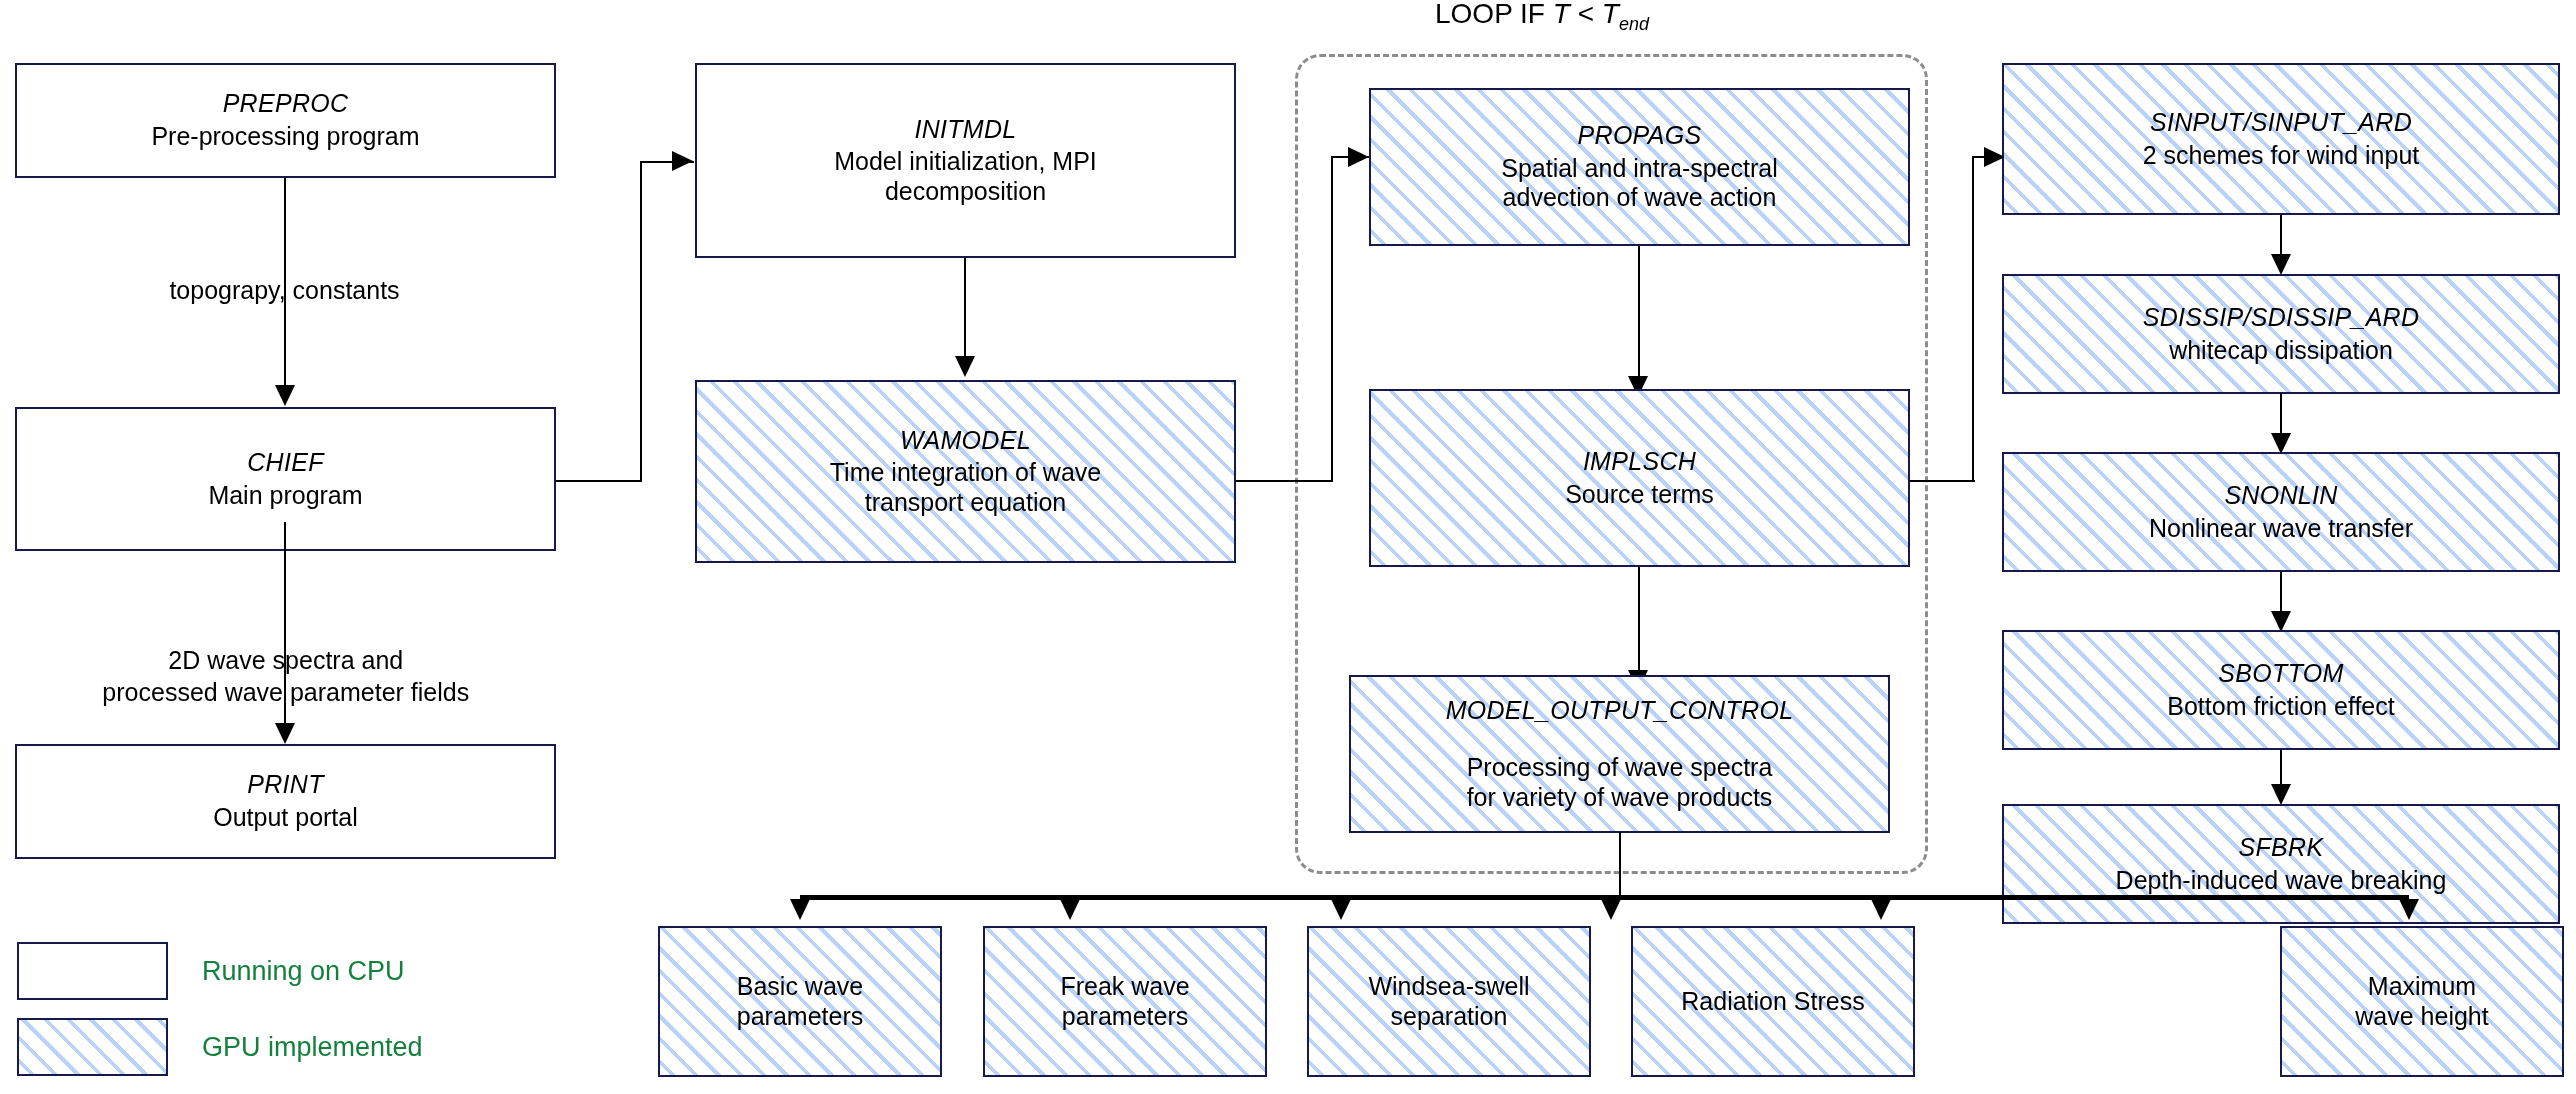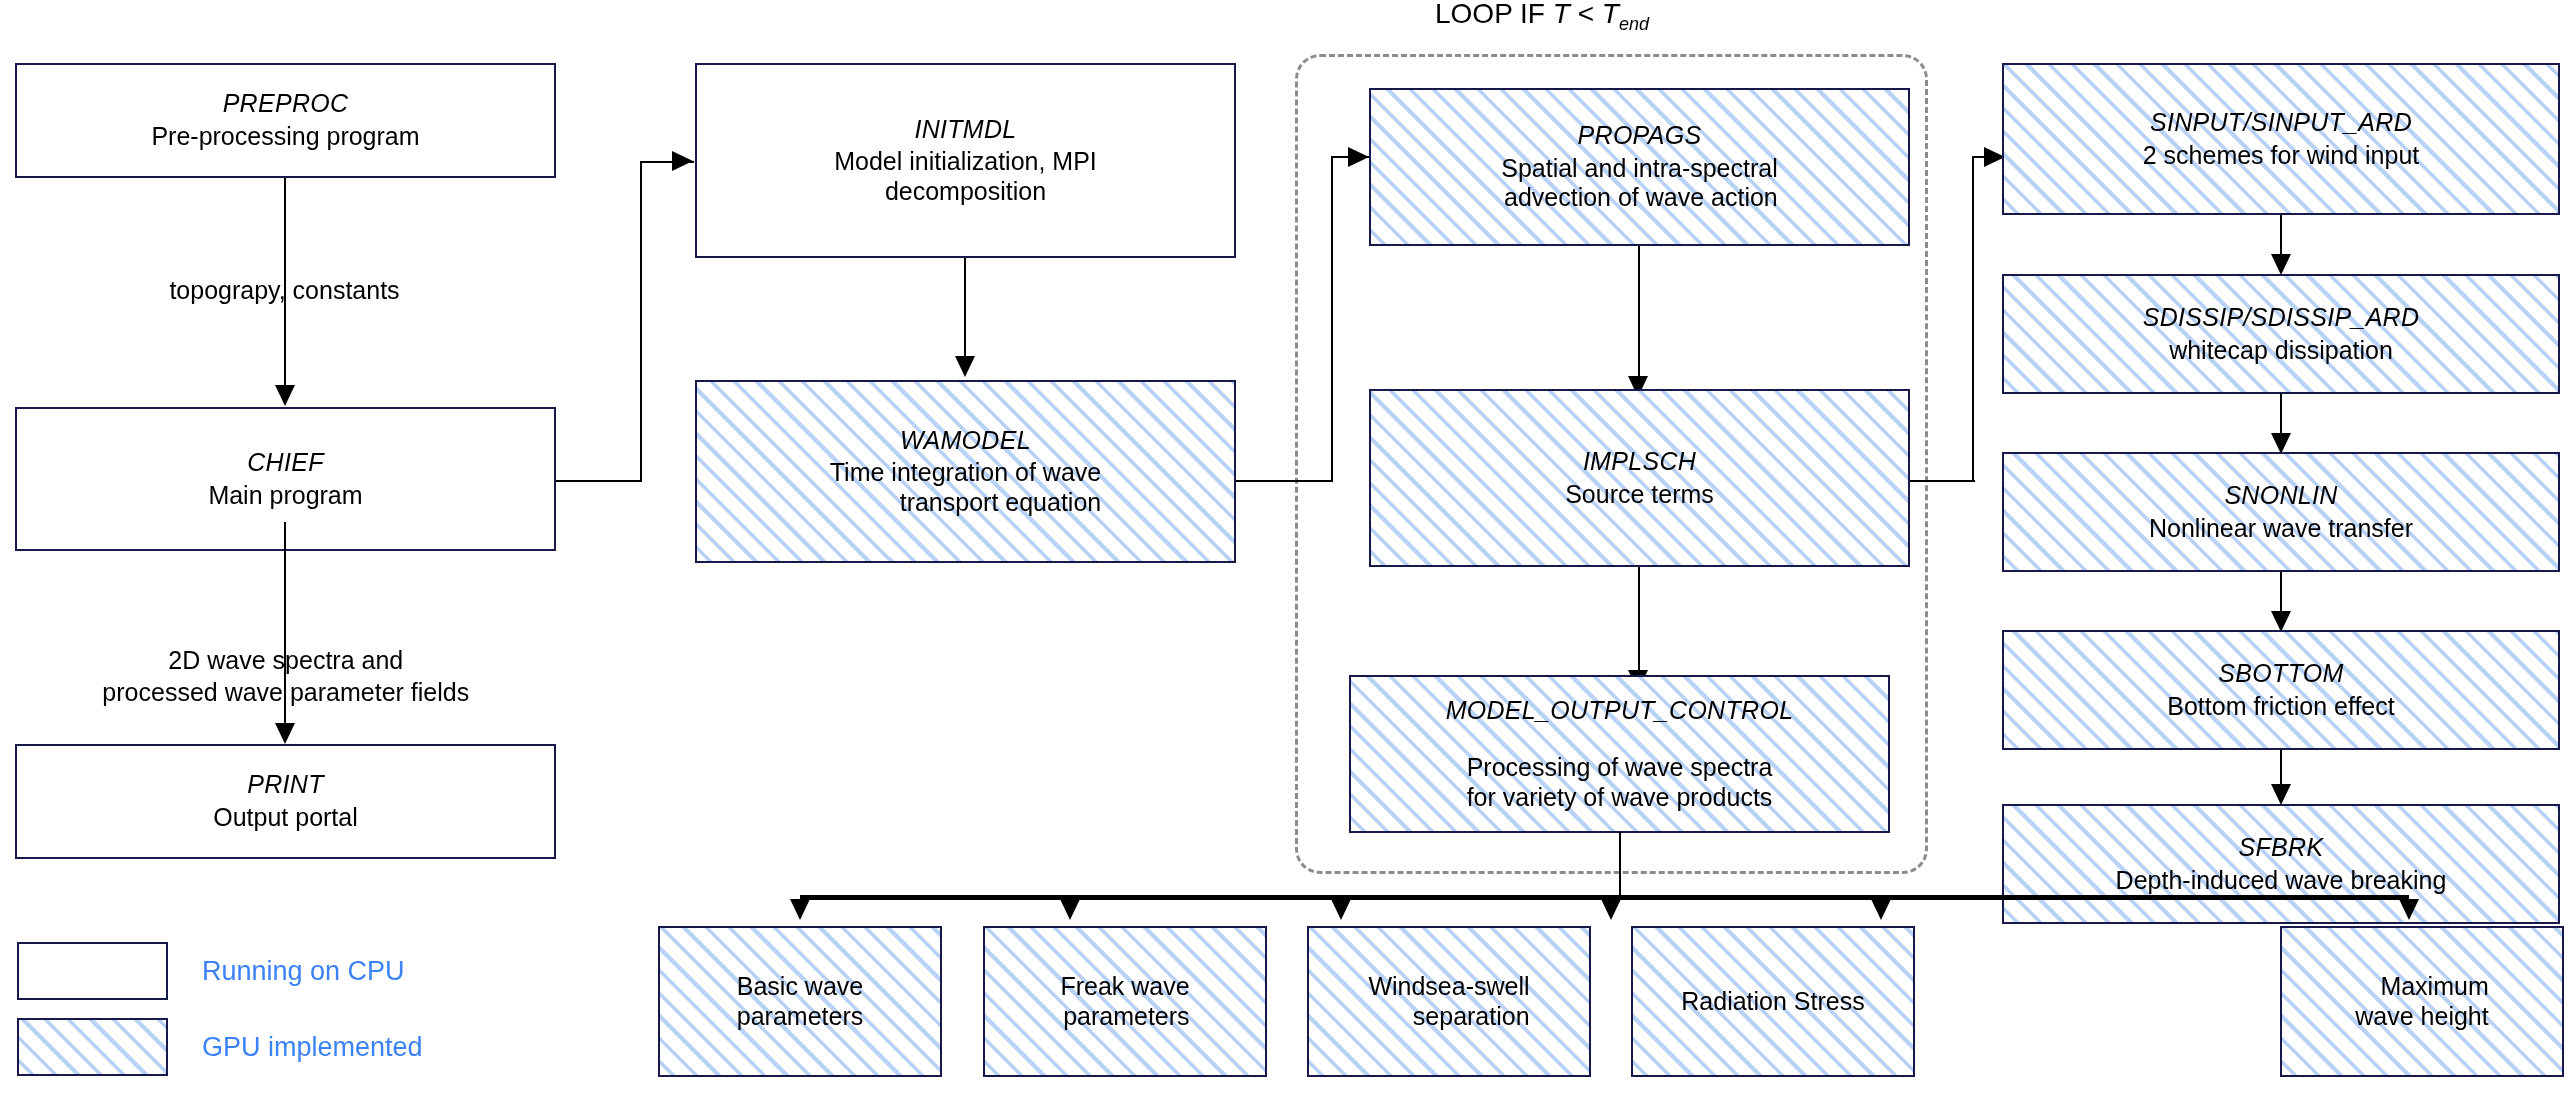--- a/index.html
+++ b/index.html
@@ -27,21 +27,20 @@
   .box.gpu{
     background-color:#ffffff;
     background-image:repeating-linear-gradient(
         45deg,
         #ffffff 0px,
         #ffffff 7.5px,
         #b9d2f7 7.5px,
         #b9d2f7 11.3px,
         #ffffff 11.3px,
         #ffffff 16px);
-    text-align:right;
   }
   .box .code{
     font-style:italic;
     font-size:25px;
     white-space:nowrap;
     letter-spacing:0.3px;
   }
   .box .desc{
     font-size:25px;
     margin-top:3.2px;
@@ -108,21 +107,21 @@
         #ffffff 0px,
         #ffffff 7.5px,
         #b9d2f7 7.5px,
         #b9d2f7 11.3px,
         #ffffff 11.3px,
         #ffffff 16px);
   }
   .legend-text{
     position:absolute;
     font-size:27px;
-    color:#3b82f6;
+    color:#15803d;
     white-space:nowrap;
   }
 </style>
 </head>
 <body>
 
 <div id="stage">
 
   <div class="loopbox" style="left:1295px; top:54px; width:633px; height:820px;"></div>
 

